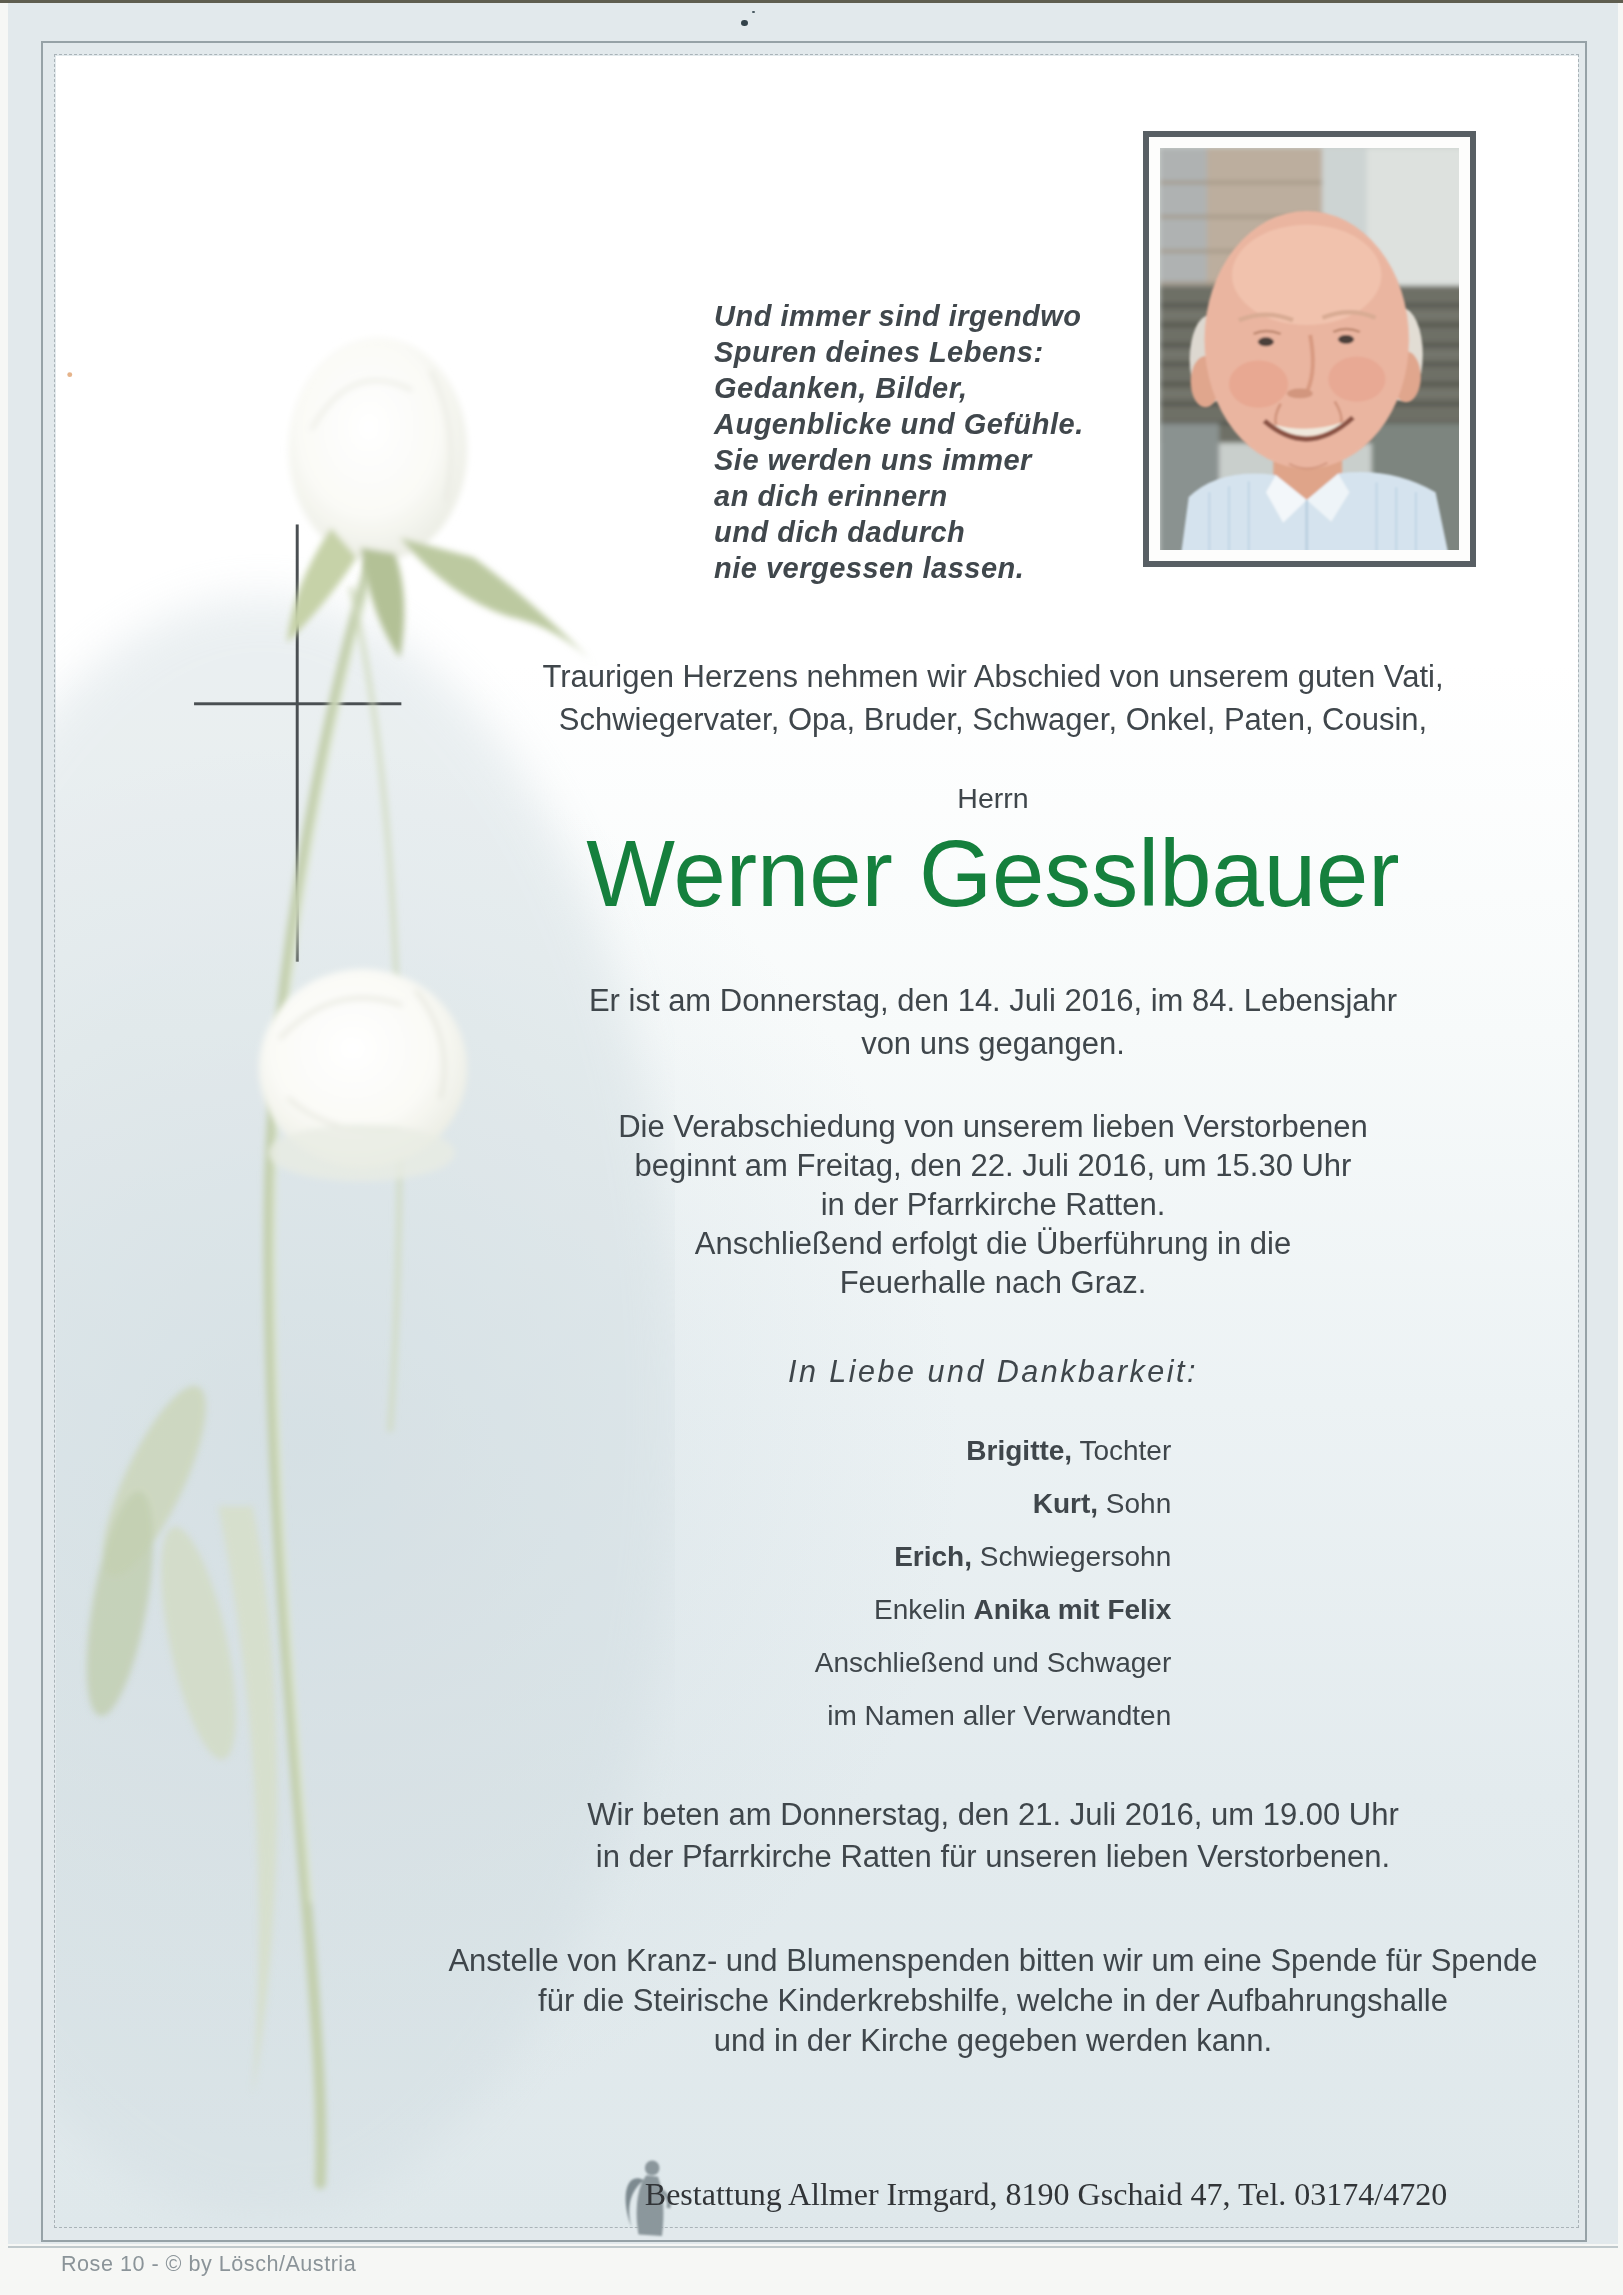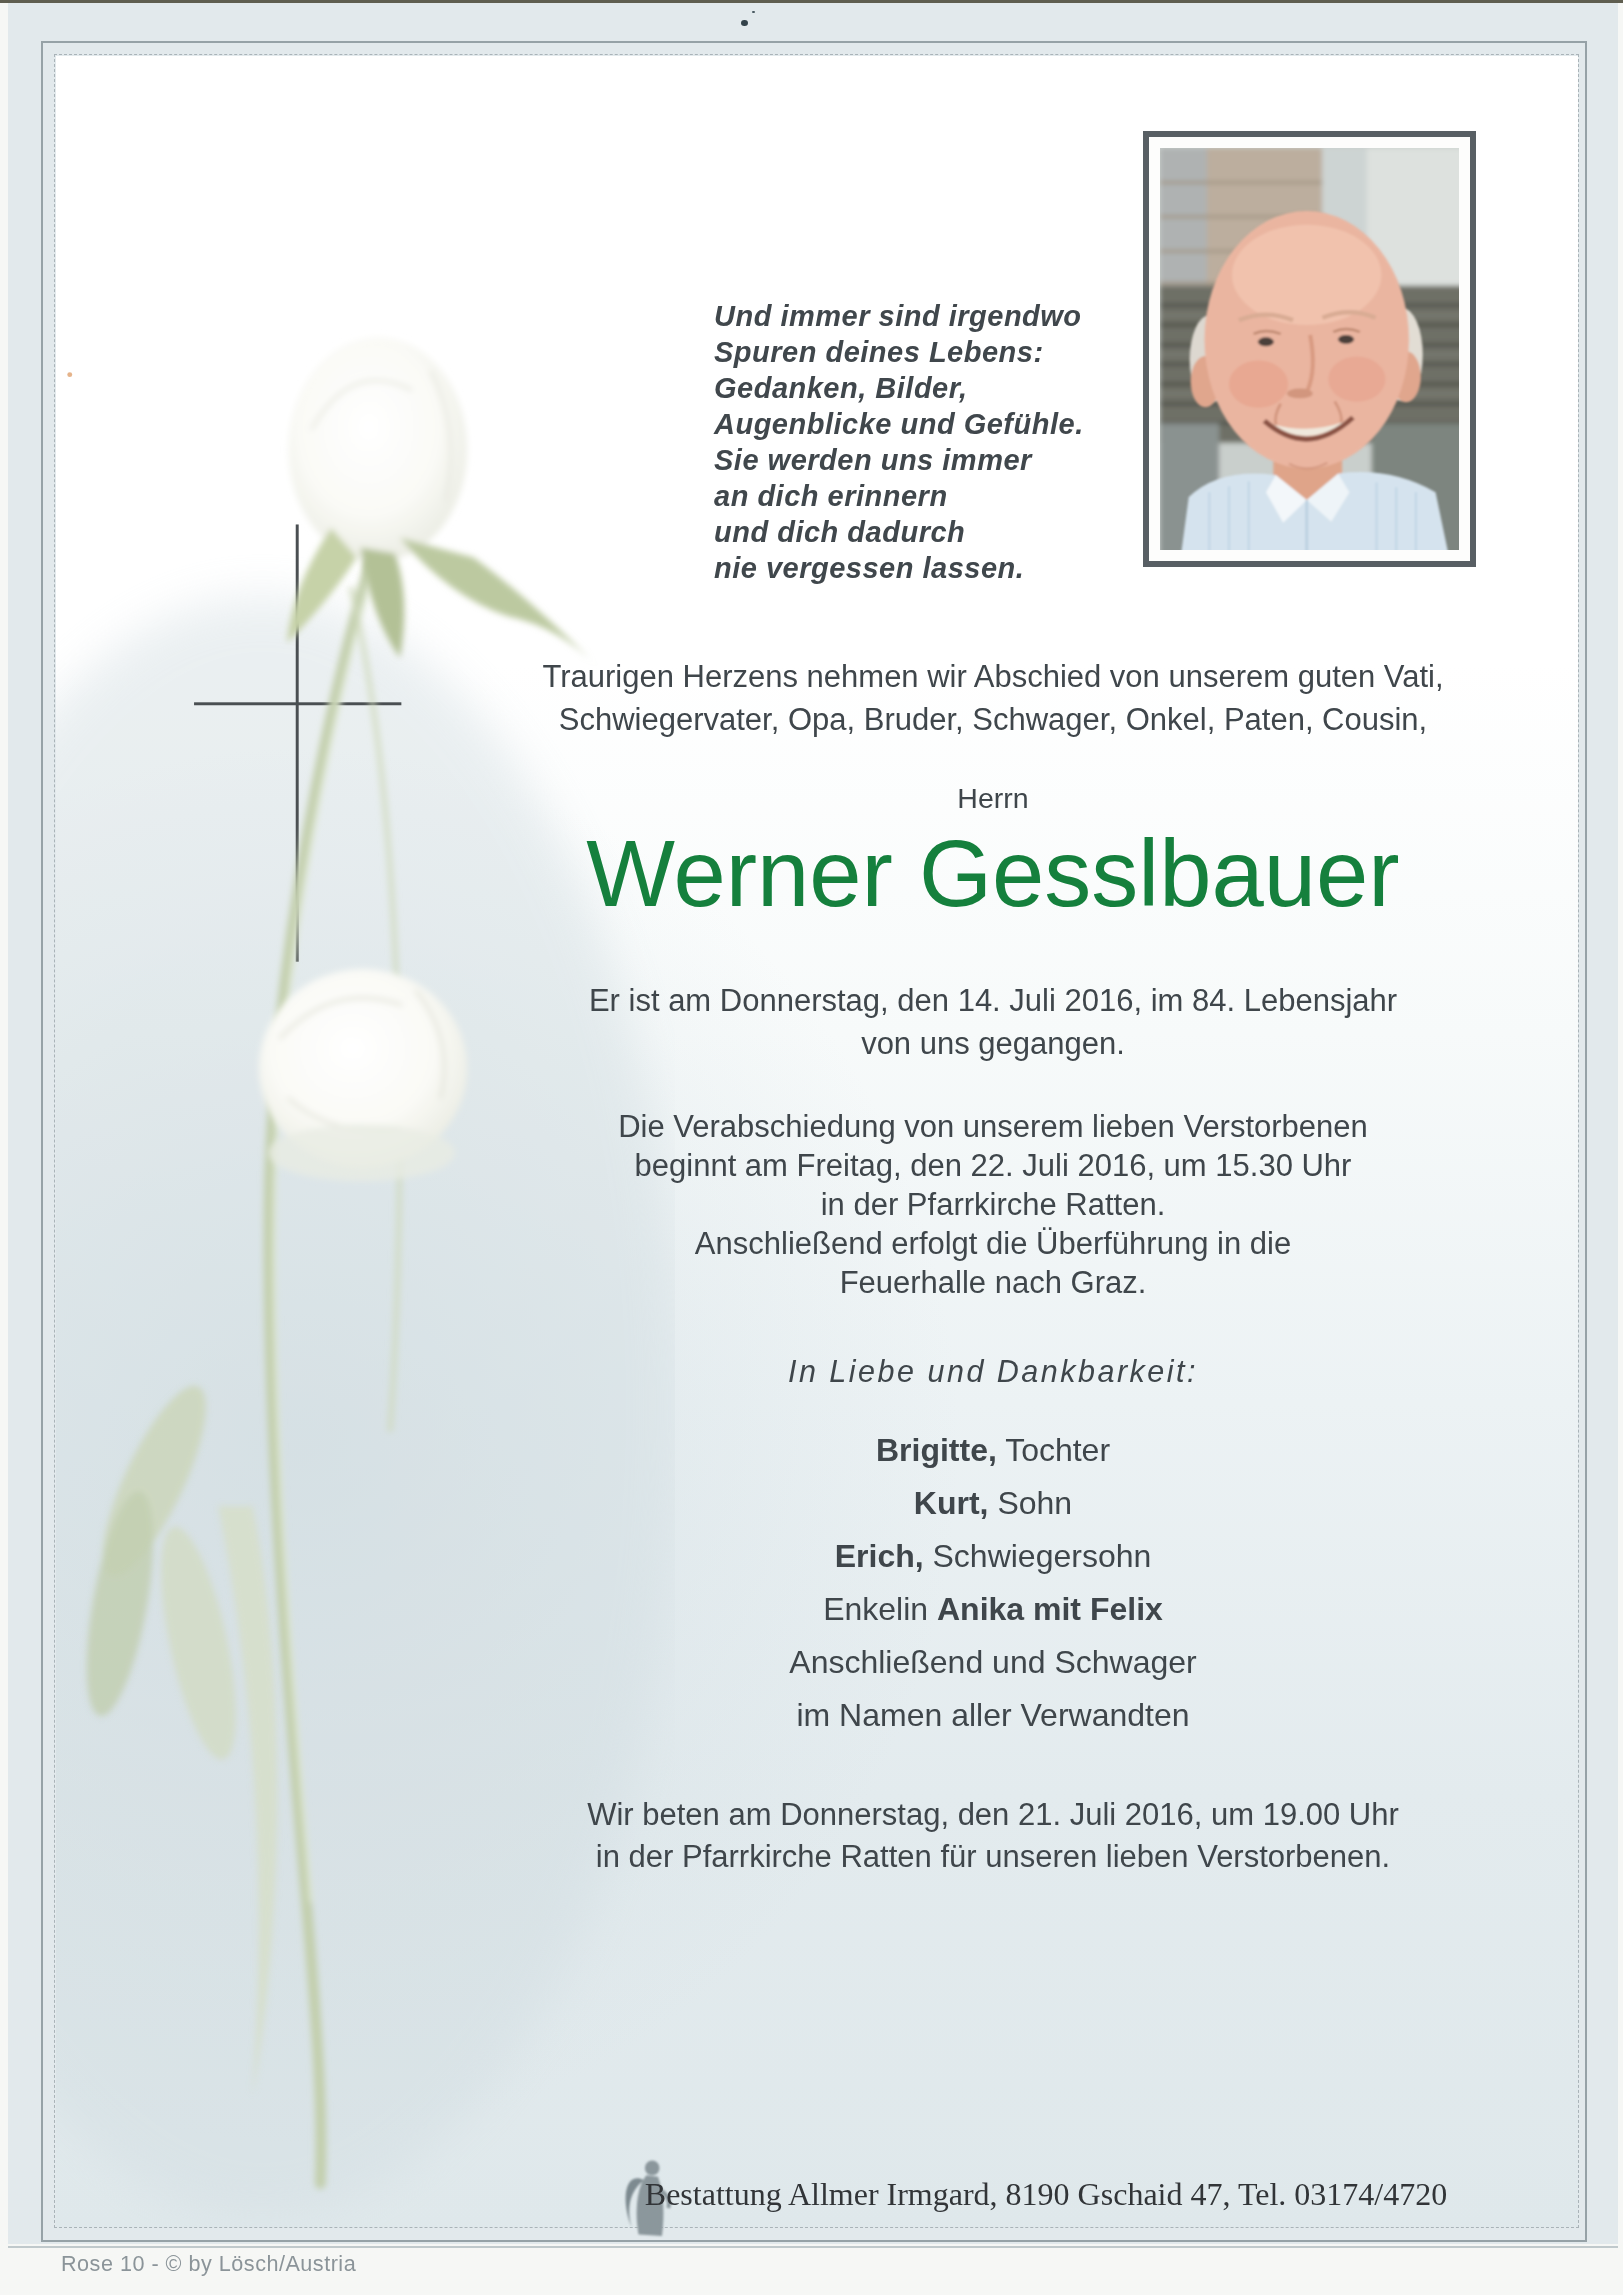--- a/index.html
+++ b/index.html
@@ -35,21 +35,21 @@
   .photo { position:absolute; left:10.3px; top:10.3px; right:10.3px; bottom:10.3px; overflow:hidden; background:#c9cfcc; }
 
   .cblock { position:absolute; left:993px; transform:translateX(-50%); text-align:center; white-space:nowrap; }
   .cblock div { white-space:nowrap; }
   .intro       { top:655px; font-size:31px; line-height:43px; }
   .salutation  { top:782px; font-size:28.5px; }
   .deceased-name { top:820px; font-size:94px; color:#15803d; letter-spacing:0px; }
   .death-info  { top:979px; font-size:31px; line-height:43px; }
   .farewell    { top:1107px; font-size:31px; line-height:39px; }
   .gratitude   { top:1354px; font-size:30.5px; font-style:italic; letter-spacing:2.5px; }
-  .family      { top:1424px; font-size:32px; line-height:53px; }
+  .family      { top:1424px; font-size:28px; line-height:53px;text-align:right; }
   .family .b   { font-weight:bold; }
   .prayer      { top:1794px; font-size:31px; line-height:42px; }
   .donation    { top:1941px; font-size:31px; line-height:40px; }
   .funeral     {
     position:absolute; left:1046px; top:2176px; transform:translateX(-50%);
     font-family:"Liberation Serif","DejaVu Serif",serif;
     font-size:32px; color:#323538; white-space:nowrap;
   }
   .angel { position:absolute; left:617px; top:2153px; }
   .credit {
@@ -252,20 +252,25 @@
     <div><span>Enkelin </span><span class="b">Anika mit Felix</span><span></span></div>
     <div><span>Anschließend und Schwager</span><span class="b"></span><span></span></div>
     <div><span>im Namen aller Verwandten</span><span class="b"></span><span></span></div>
   </div>
 
   <div class="cblock prayer">
     <div>Wir beten am Donnerstag, den 21. Juli 2016, um 19.00 Uhr</div>
     <div>in der Pfarrkirche Ratten für unseren lieben Verstorbenen.</div>
   </div>
 
+  <div class="cblock donation">
+    <div>Anstelle von Kranz- und Blumenspenden bitten wir um eine Spende für Spende</div>
+    <div>für die Steirische Kinderkrebshilfe, welche in der Aufbahrungshalle</div>
+    <div>und in der Kirche gegeben werden kann.</div>
+  </div>
 
   <svg class="angel" width="66" height="91" viewBox="0 0 135 185">
     <defs>
         <filter id="ab" x="-30%" y="-30%" width="160%" height="160%">
           <feGaussianBlur stdDeviation="2"></feGaussianBlur>
         </filter>
       </defs>
     <g filter="url(#ab)">
       <path d="M 55 55 C 18 35, 6 92, 30 152 C 18 110, 28 75, 55 55 Z" fill="#7d8a90"></path>
       <circle cx="72" cy="30" r="15" fill="#8b979c"></circle>

